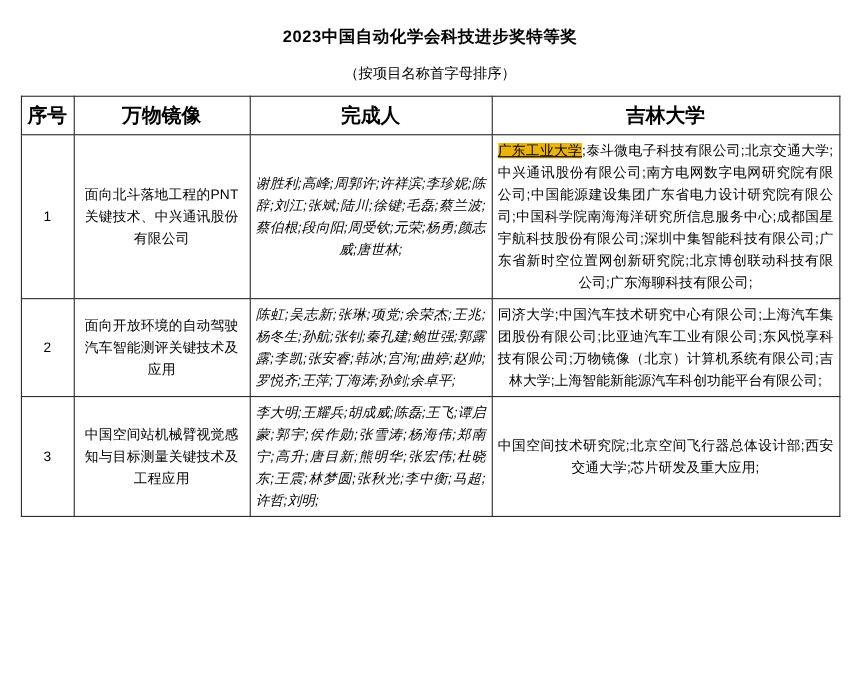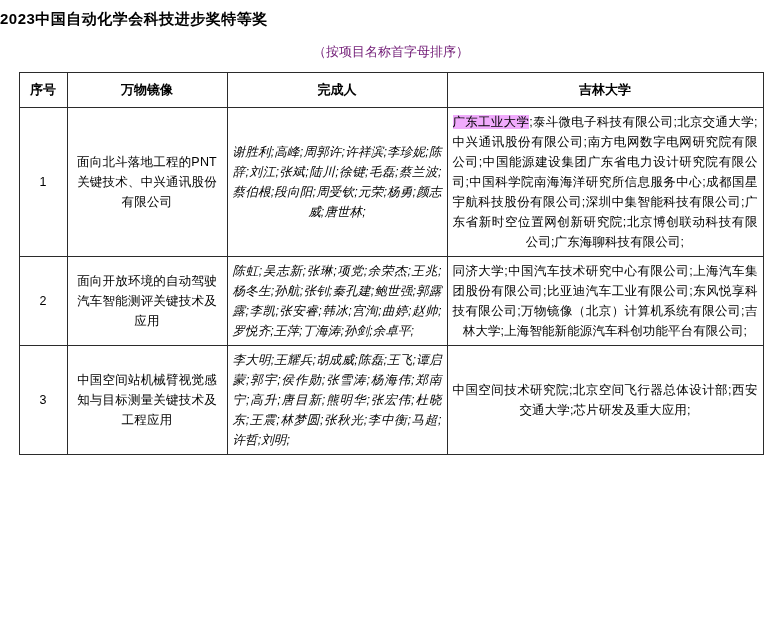--- a/index.html
+++ b/index.html
@@ -13,53 +13,54 @@
     font-family: "Liberation Sans", sans-serif;
     color: #000000;
     overflow: hidden;
   }
   .page {
     width: 782px;
     box-sizing: border-box;
     padding: 0;
   }
   .doc-title {
+    text-align: center;
     font-size: 15px;
     font-weight: bold;
     letter-spacing: 0.5px;
-    margin-top: 9px;
+    margin-top: 24px;
     margin-bottom: 0;
     line-height: 20px;
   }
   .doc-subtitle {
     text-align: center;
     font-size: 13px;
     margin-top: 14px;
     margin-bottom: 11px;
     line-height: 18px;
-    color: #701a75;
+    color: #000000;
   }
   table.award-table {
     border-collapse: collapse;
     margin: 0 auto;
     width: 744px;
     table-layout: fixed;
   }
   table.award-table th,
   table.award-table td {
     border: 1px solid #2b2b2b;
     vertical-align: middle;
     padding: 4px 5px;
     font-size: 12.5px;
     line-height: 20px;
   }
   table.award-table th {
     text-align: center;
     font-weight: bold;
-    font-size: 13px;
+    font-size: 18px;
     height: 28px;
     padding: 3px 4px;
   }
   .col-no    { width: 48px; }
   .col-name  { width: 160px; }
   .col-ppl   { width: 220px; }
   .col-org   { width: 316px; }
 
   td.cell-no {
     text-align: center;
@@ -74,21 +75,22 @@
     text-align-last: left;
     letter-spacing: 0.1px;
     font-style: italic;
   }
   td.cell-org {
     text-align: justify;
     text-align-last: center;
     letter-spacing: 0.1px;
   }
   .hl {
-    background: #f0abfc;
+    background: #eab308;
+    text-decoration: underline;
   }
   .row1 .cell-people { text-align-last: center; }
 </style>
 </head>
 <body>
 
 <div class="page">
 
   <div class="doc-title">2023中国自动化学会科技进步奖特等奖</div>
   <div class="doc-subtitle">（按项目名称首字母排序）</div>

